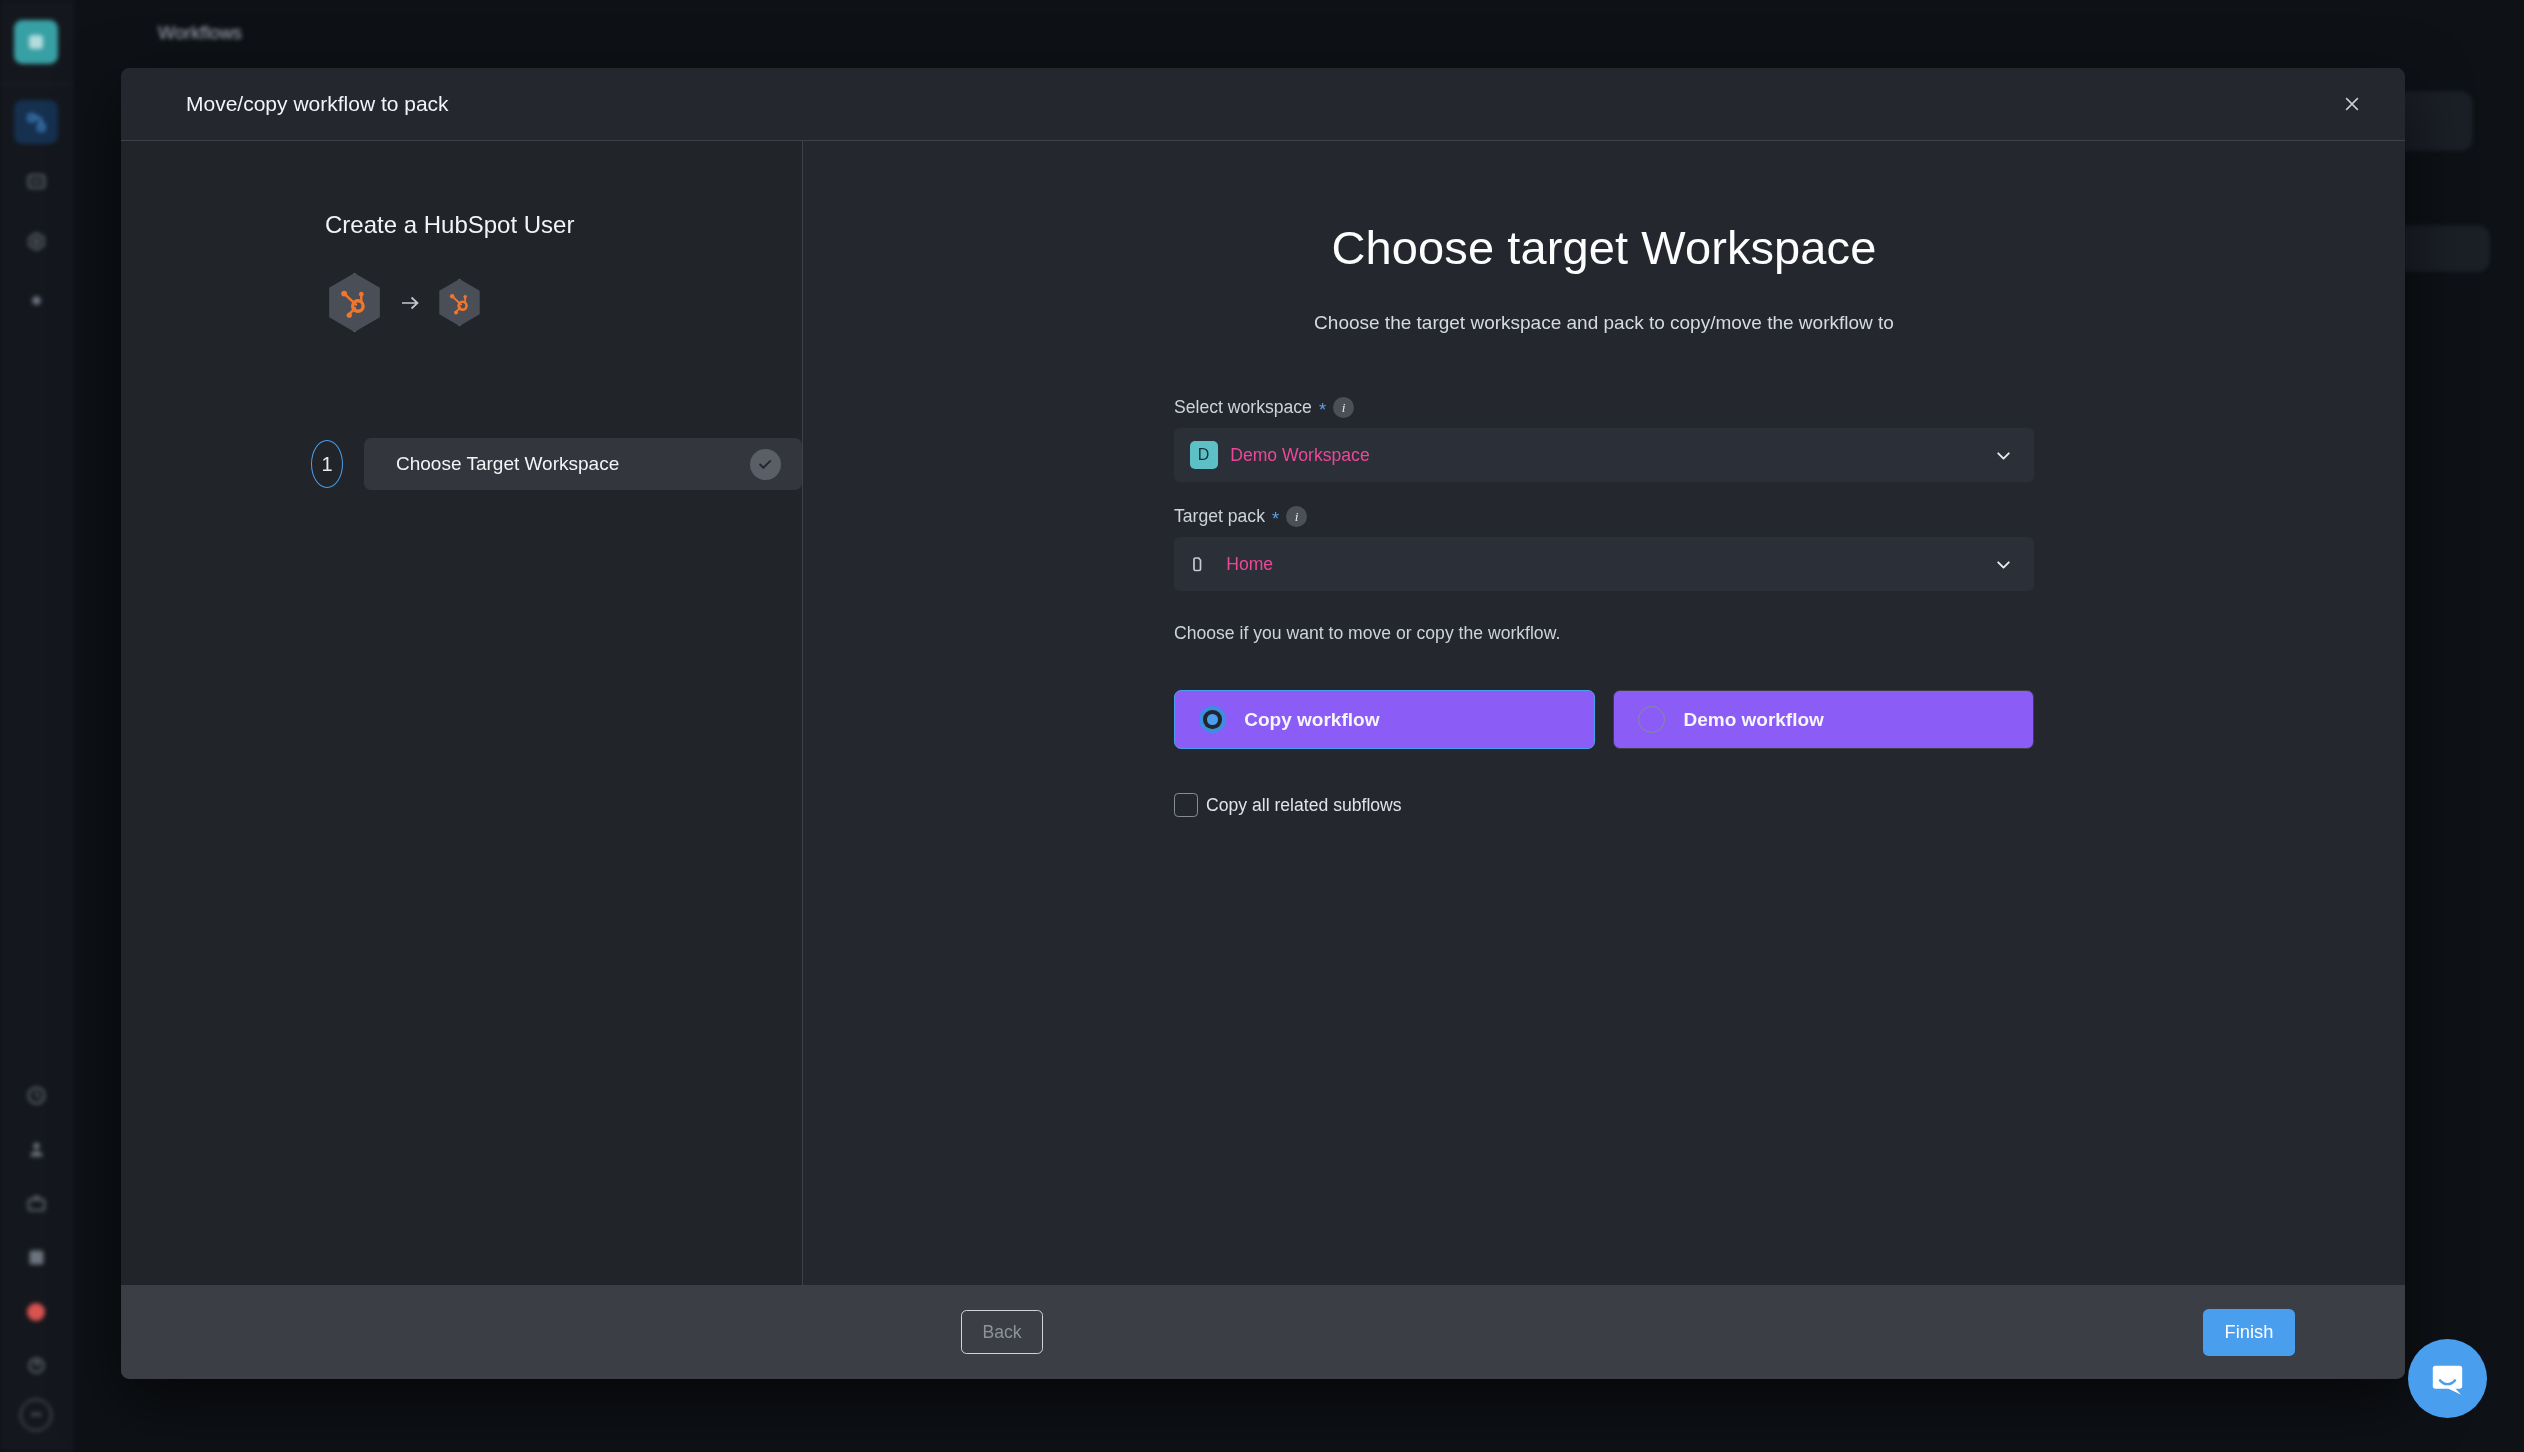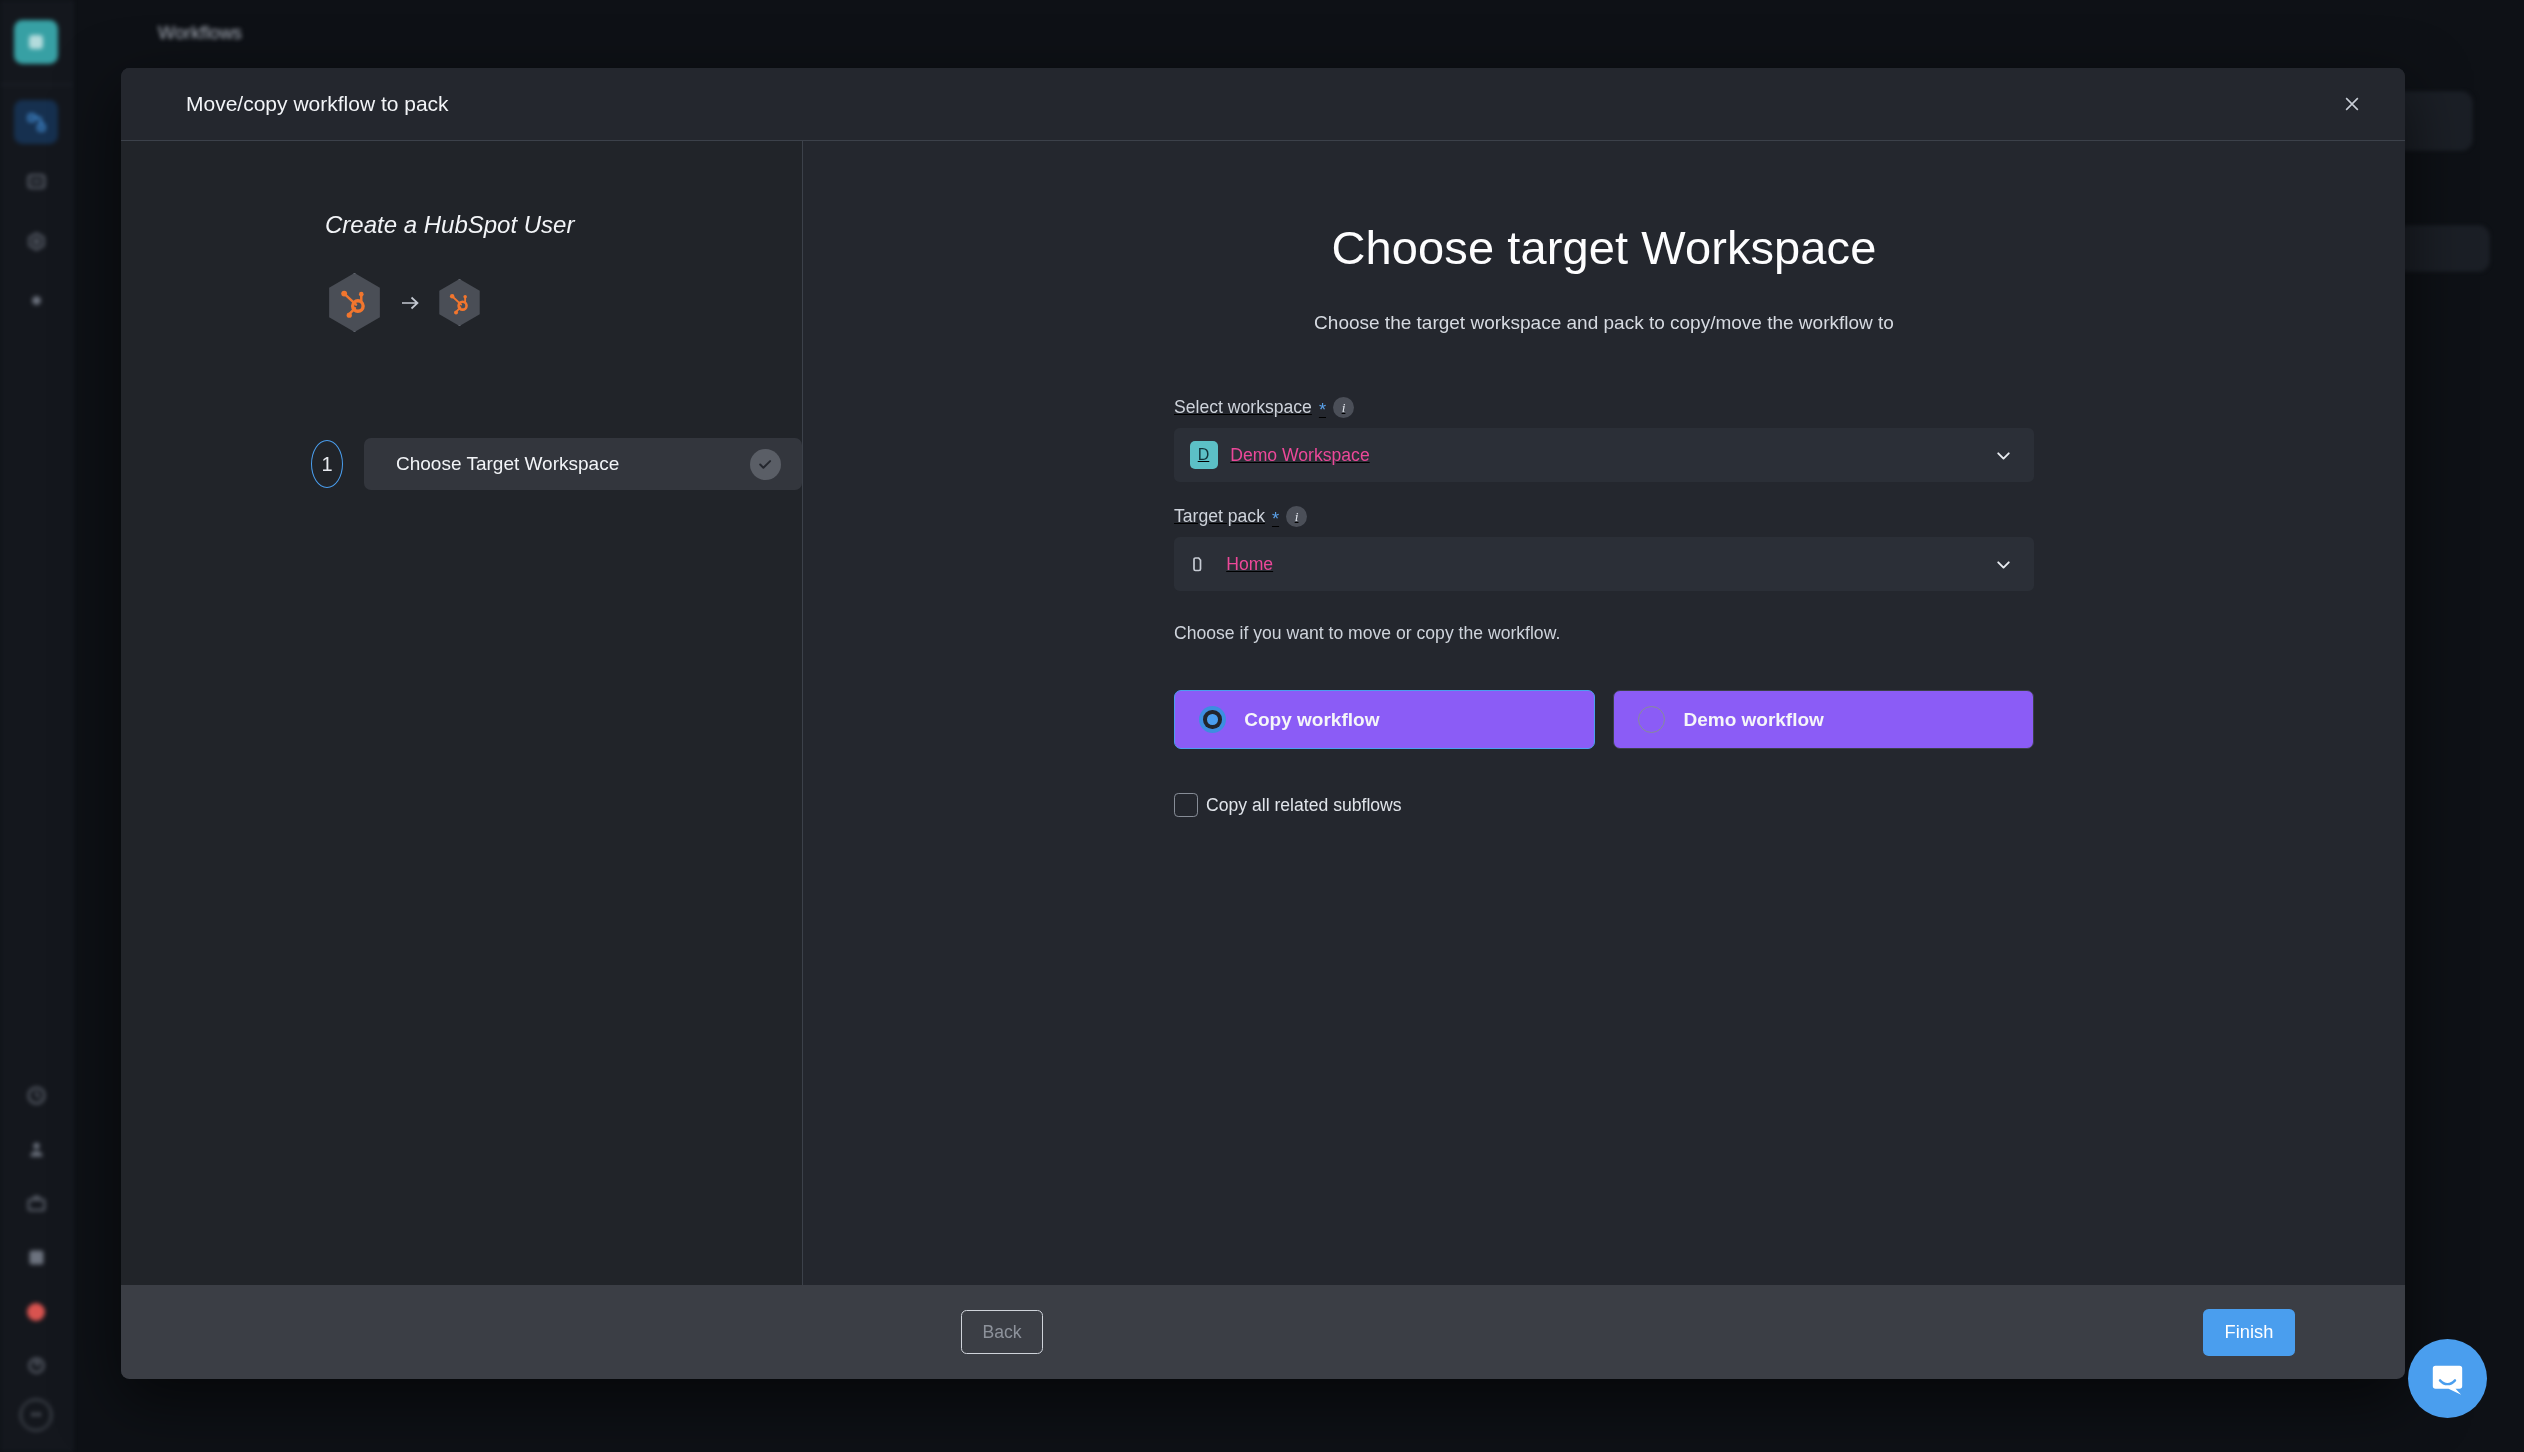--- a/index.html
+++ b/index.html
@@ -150,21 +150,20 @@
     flex: 0 0 682px;
     border-right: 0.7px solid #3c414a;
     background: #212429;
     padding: 70px 0 0 0;
   }
   .wf-name {
     color: #f2f4f7;
     font-size: 24px;
     padding-left: 204px;
     margin-bottom: 34px;
-    font-style: italic;
   }
   .wf-icons {
     display: flex; align-items: center;
     padding-left: 204px;
     gap: 14px;
   }
   .hex {
     width: 59px; height: 59px;
     position: relative;
     display: flex; align-items: center; justify-content: center;
@@ -229,21 +228,21 @@
     text-align: center;
     color: #d6dae1;
     font-size: 19px;
     margin-top: 37px;
   }
 
   .form {
     width: 860px;
     margin: 63px auto 0 auto;
   }
-  .field { margin-bottom: 24px; text-decoration: underline; }
+  .field { margin-bottom: 24px; }
   .field-label {
     display: flex; align-items: center; gap: 7px;
     color: #ced3db;
     font-size: 17.6px;
     margin-bottom: 10px;
   }
   .req-star { color: #5aa0e8; font-size: 18.3px; line-height: 1; position: relative; top: 2.8px; }
   .info-ico {
     width: 21px; height: 21px; border-radius: 50%;
     background: #4b4f58;

